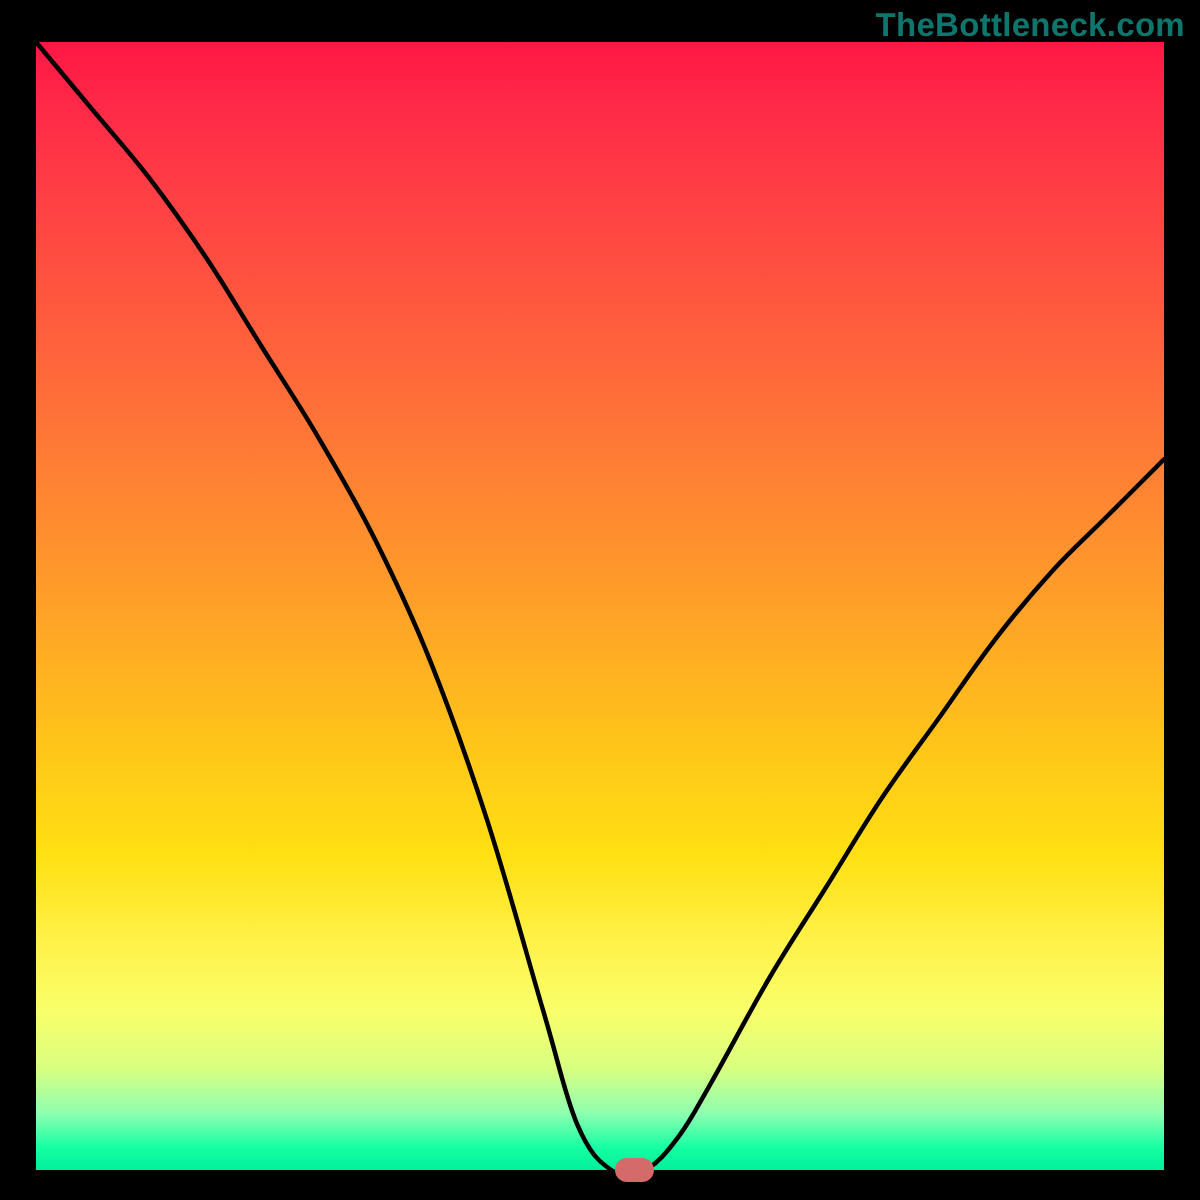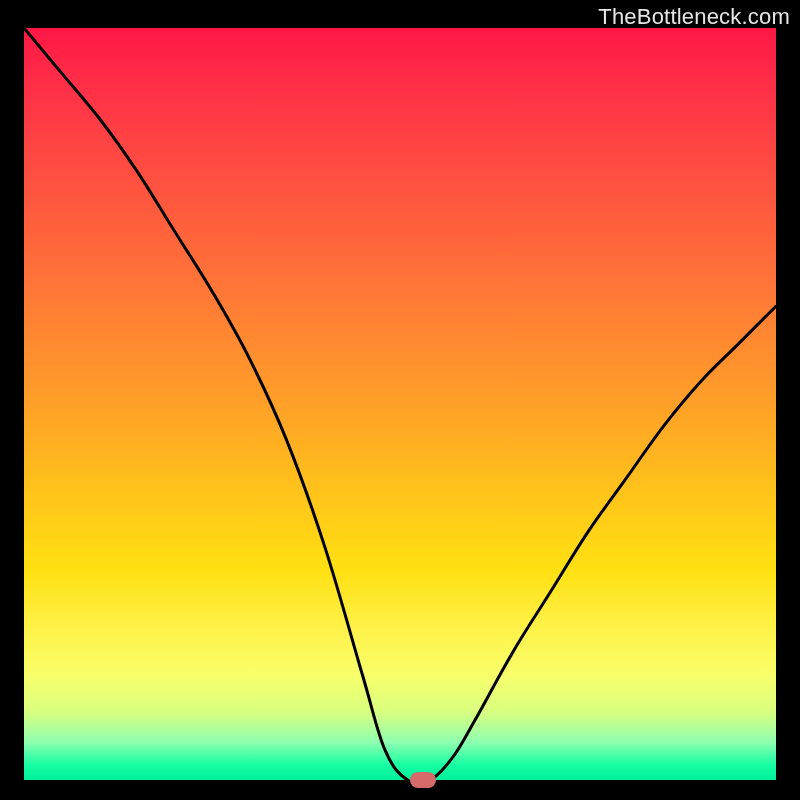--- a/index.html
+++ b/index.html
@@ -14,23 +14,23 @@
   .frame {
     position: relative;
     width: 800px;
     height: 800px;
     background: #000;
   }
   .watermark {
     position: absolute;
     top: 4px;
     right: 10px;
-    color: #e5e5e5;
+    color: #0f766e;
     font-size: 22px;
-    font-weight: 400;
+    font-weight: 700;
     letter-spacing: 0.2px;
     z-index: 5;
   }
   .plot {
     position: absolute;
     left: 24px;
     top: 28px;
     width: 752px;
     height: 752px;
     

